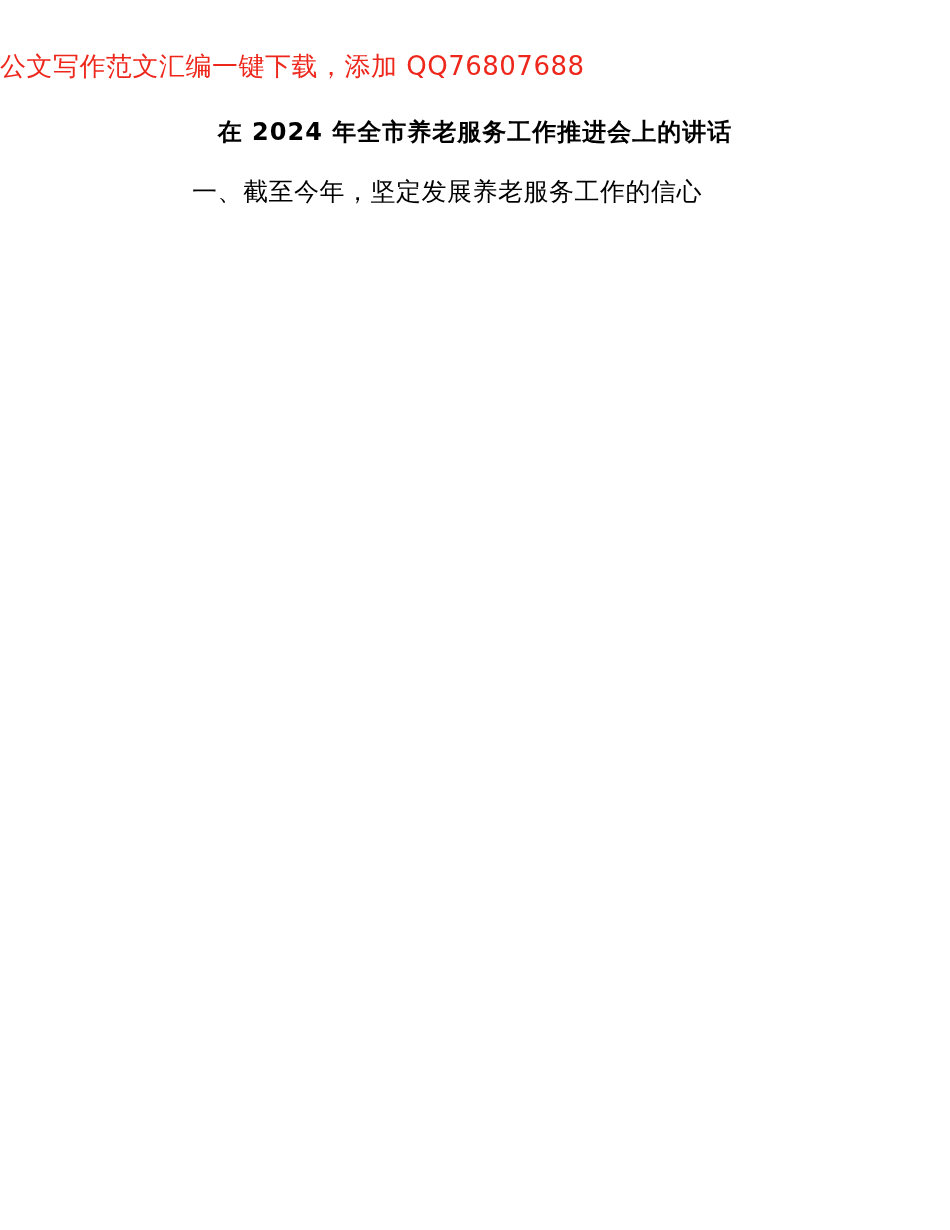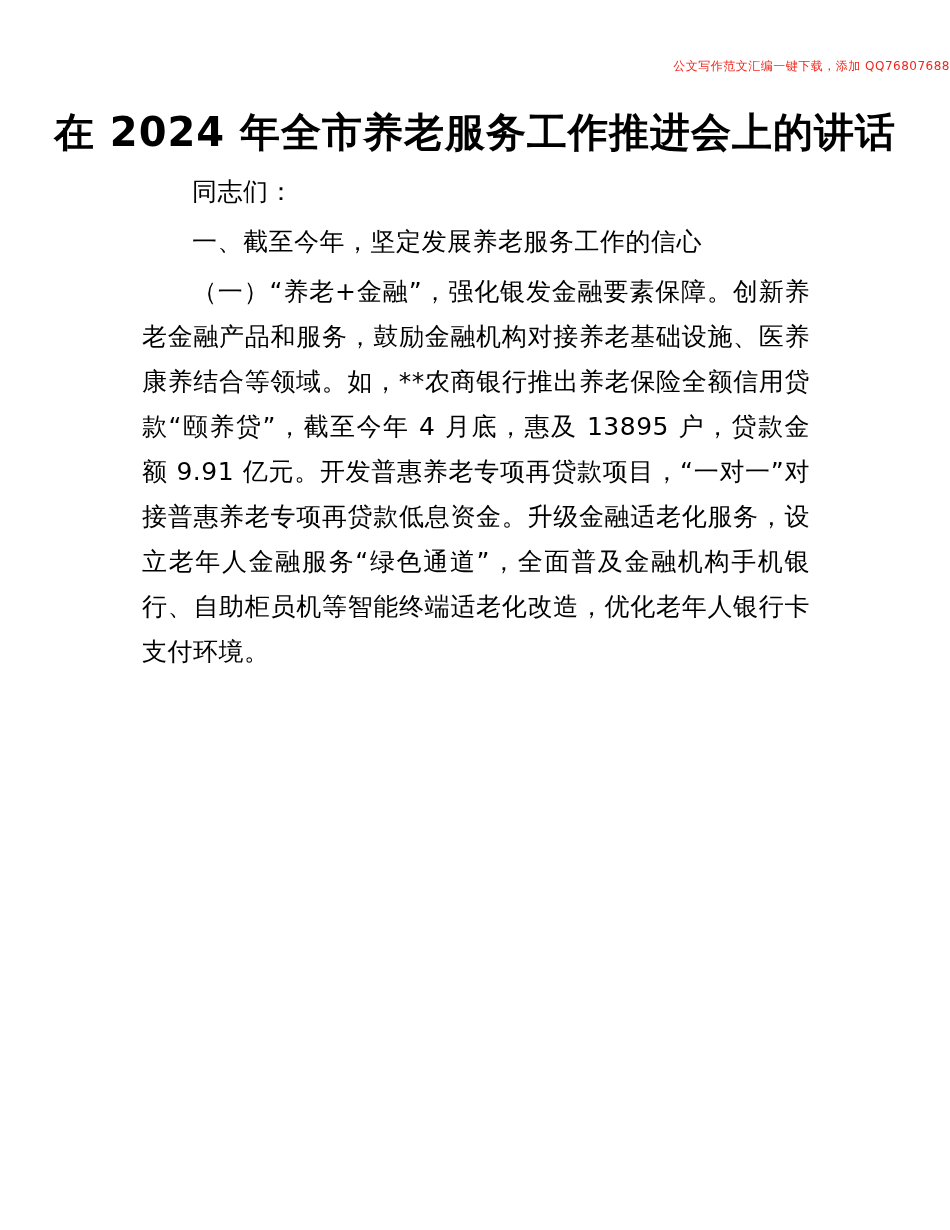--- a/index.html
+++ b/index.html
@@ -11,30 +11,30 @@
   .page {
     position: relative;
     width: 950px;
     height: 1230px;
     margin: 0 auto;
     background: #ffffff;
     overflow: hidden;
     padding-top: 53px;
   }
   .notice {
-    text-align: right;
-    font-size: 12px;
+    text-align: left;
+    font-size: 26px;
     line-height: 27px;
     color: #ee271c;
     letter-spacing: 0.5px;
   }
   .doc-title {
     margin-top: 29px;
     text-align: center;
-    font-size: 40px;
+    font-size: 24px;
     line-height: 47px;
     font-weight: 700;
     color: #000000;
     letter-spacing: 1px;
   }
   .content {
     margin: 13px 140px 0 142px;
   }
   .para {
     font-size: 25px;
@@ -55,23 +55,21 @@
 <body>
 
 <div class="page">
 
   <div class="notice">公文写作范文汇编一键下载，添加 QQ76807688</div>
 
   <div class="doc-title">在 2024 年全市养老服务工作推进会上的讲话</div>
 
   <div class="content">
 
-    <p class="para salutation">同志们：</p>
 
 
     <p class="para">一、截至今年，坚定发展养老服务工作的信心</p>
 
-    <p class="para">（一）“养老+金融”，强化银发金融要素保障。创新养老金融产品和服务，鼓励金融机构对接养老基础设施、医养康养结合等领域。如，**农商银行推出养老保险全额信用贷款“颐养贷”，截至今年 4 月底，惠及 13895 户，贷款金额 9.91 亿元。开发普惠养老专项再贷款项目，“一对一”对接普惠养老专项再贷款低息资金。升级金融适老化服务，设立老年人金融服务“绿色通道”，全面普及金融机构手机银行、自助柜员机等智能终端适老化改造，优化老年人银行卡支付环境。</p>
 
 
   </div>
 
 </div>
 
 </body></html>

